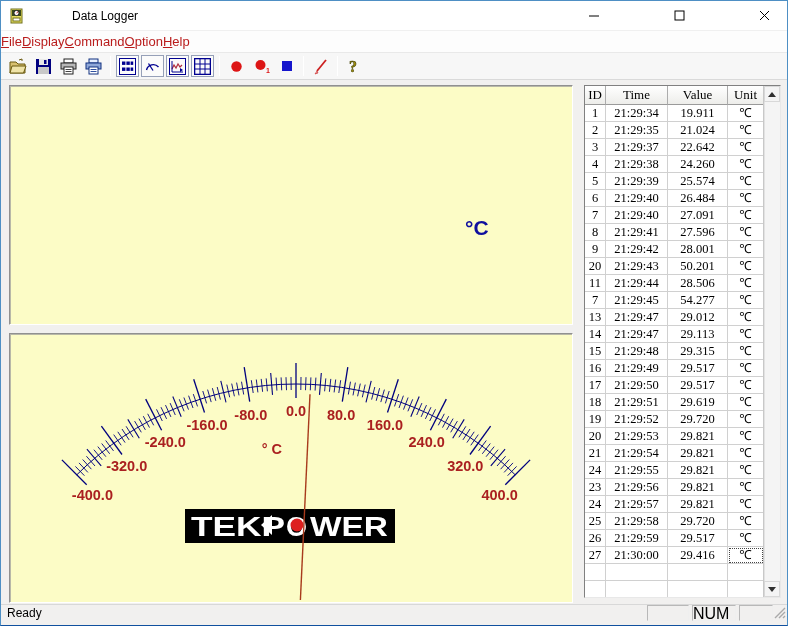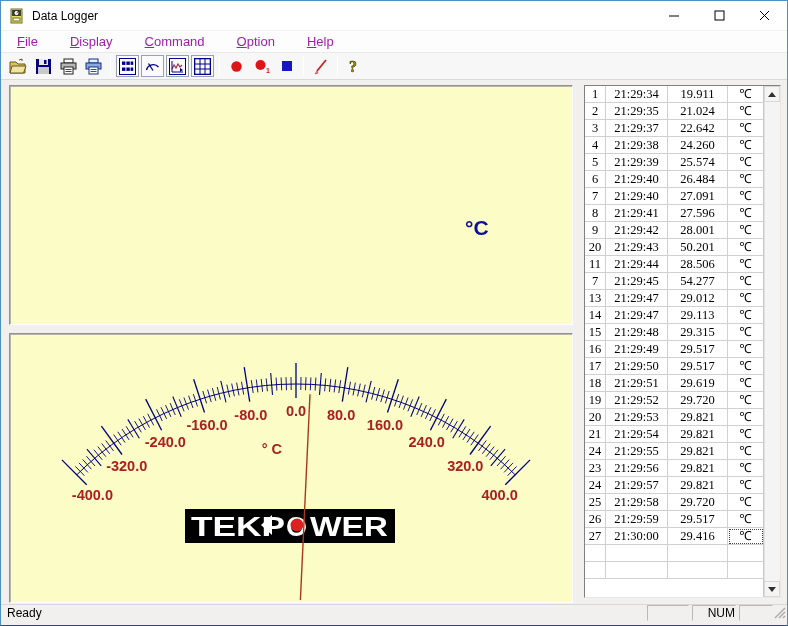--- a/index.html
+++ b/index.html
@@ -2,29 +2,29 @@
 <html><head>
 <meta charset="utf-8">
 <style>
   * { margin:0; padding:0; box-sizing:border-box; }
   html,body { width:788px; height:626px; overflow:hidden; }
   body { font-family:"Liberation Sans", sans-serif; background:#F1F0EF; position:relative;
          border:1px solid #4E8FC4; border-bottom:1px solid #10509E; }
 
   
   .titlebar { position:absolute; left:0; top:0; width:100%; height:30px; background:#FFFFFF;
-              display:flex; align-items:center; border-bottom:1px solid #F0F0F0; }
+              display:flex; align-items:center; border-bottom:1px solid #F0F0F0;gap:40px; }
   .titlebar .app-icon { width:16px; height:16px; margin-left:8px; }
   .titlebar .title { font-size:12px; color:#000; margin-left:7px; flex:1; }
   .win-btn { width:45px; height:29px; display:flex; align-items:center; justify-content:center; }
 
   
   .menubar { position:absolute; left:0; top:30px; width:100%; height:21px; background:#FDFDFD;
              display:flex; align-items:center; font-size:13px; }
-  .menu-item { padding:2px 16px; color:#a21caf; cursor:default; }
+  .menu-item { padding:2px 0; color:#b91c1c; cursor:default; }
   .menu-item u { text-decoration:underline; }
 
   
   .toolbar { position:absolute; left:0; top:51px; width:100%; height:28px; background:#F7F7F7;
              border-top:1px solid #E9E9E9; border-bottom:1px solid #DADADA;
              display:flex; align-items:center; padding-left:5px; }
   .tb-btn { width:23px; height:22px; display:flex; align-items:center; justify-content:center; margin:0 1px; }
   .tb-btn.framed { border:1px solid #96A0B8; background:#FBFBFB; }
   .tb-sep { width:1px; height:20px; background:#C8C8C8; border-right:1px solid #FFF; margin:0 4px; }
 
@@ -58,21 +58,21 @@
              display:flex; flex-direction:column; }
   .sb-btn { height:16px; background:#F4F4F4; border:1px solid #D8D8D8; display:flex;
             align-items:center; justify-content:center; font-size:8px; color:#404040; }
   .sb-thumb { flex:1; background:#F4F4F4; border-left:1px solid #E2E2E2; }
 
   
   .statusbar { position:absolute; left:0; top:603px; width:100%; height:16px; background:#F1F0EF;
                border-top:1px solid #D8D8D8; display:flex; align-items:center; font-size:12px; color:#000; }
   .status-text { margin-left:6px; flex:1; }
   .status-pane { height:16px; border:1px solid; border-color:#B8B8B8 #EFEFEF #EFEFEF #B8B8B8;
-                 margin-right:3px; text-align:right; line-height:15px; font-size:12px; }
+                 margin-right:3px; text-align:left; line-height:15px; font-size:16px; }
   .pane-a { width:42px; } .pane-b { width:44px; } .pane-c { width:34px; margin-right:14px; }
   .grip { position:absolute; right:1px; bottom:1px; }
 </style>
 </head>
 <body>
 
 <div class="titlebar">
   <svg class="app-icon" viewBox="0 0 16 16">
     <rect x="2" y="1" width="11" height="14" fill="#E8E060" stroke="#707020"></rect>
     <rect x="3" y="2" width="9" height="6" fill="#3A4A1A"></rect>
@@ -334,20 +334,26 @@
         <text x="276" y="202" font-size="27" font-weight="bold" fill="#FFFFFF">O</text>
         <circle cx="287" cy="191" r="6.5" fill="#DD2020"></circle>
         <text x="300" y="202" font-size="27" font-weight="bold" fill="#FFFFFF" textLength="78" lengthAdjust="spacingAndGlyphs">WER</text>
       </g>
       <line x1="300.0" y1="60.3" x2="286" y2="360" stroke="#A83A1C" stroke-width="1.4"></line>
     </svg>
 </div>
 
 <div class="table-area">
   <div class="grid">
+    <div class="tr header">
+        <div class="th">ID</div>
+        <div class="th">Time</div>
+        <div class="th">Value</div>
+        <div class="th">Unit</div>
+      </div>
     <div>
         <div class="tr">
           <div class="td">1</div>
           <div class="td">21:29:34</div>
           <div class="td">19.911</div>
           <div class="td">℃</div>
         </div>
         <div class="tr">
           <div class="td">2</div>
           <div class="td">21:29:35</div>

